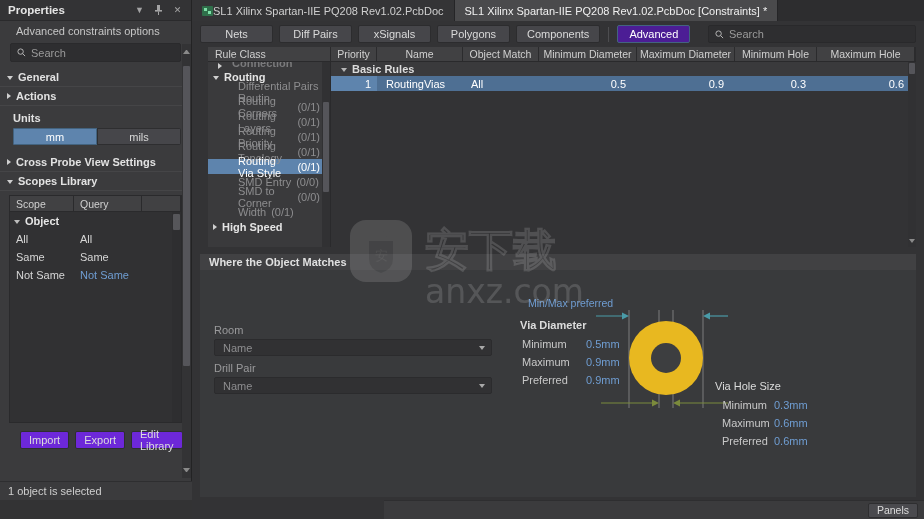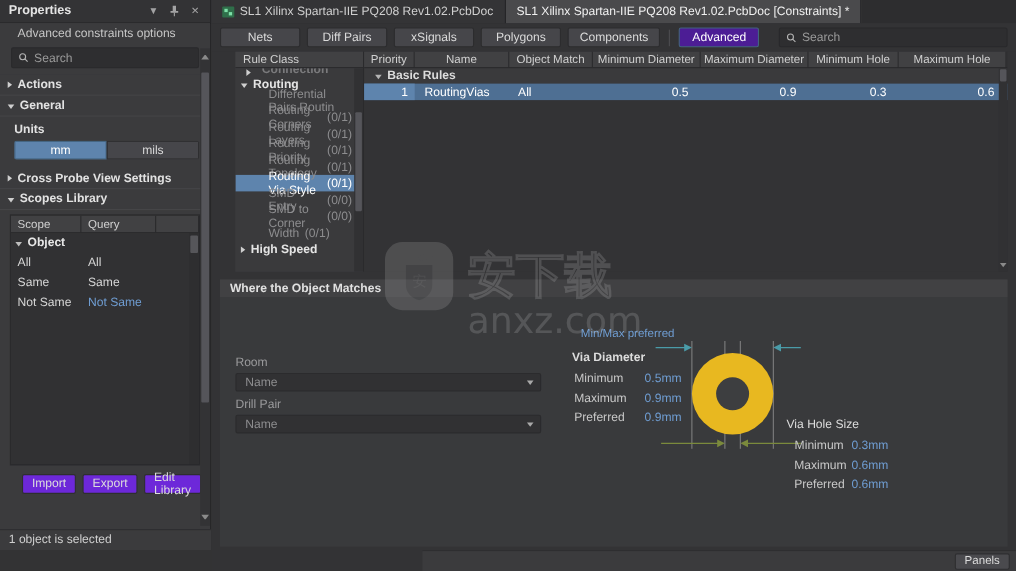--- a/index.html
+++ b/index.html
@@ -117,21 +117,21 @@
     position: absolute; left: 0; bottom: 0; width: 192px; height: 19px;
     background: #3b3b3d; display: flex; align-items: center; padding-left: 8px;
     font-size: 11px; color: #cfcfcf; border-top: 1px solid #2e2e30;
   }
 
   
   #main { position: absolute; left: 192px; top: 0; right: 0; bottom: 0; background: #333335; }
 
   .doc-tabs { height: 21px; display: flex; align-items: stretch; background: #2d2d2f; }
   .doc-tab {
-    display: flex; align-items: center; gap: 5px;
+    display: flex; align-items: center; 
     padding: 0 10px; font-size: 11px; color: #cfcfcf;
     cursor: pointer; border-right: 1px solid #252527;
   }
   .doc-tab.inactive { background: #343436; }
   .doc-tab.active { background: #4a4a4c; color: #f0f0f0; }
   .tab-ico {
     width: 11px; height: 10px; flex: none; border-radius: 1px;
     background: #2f6f4a; position: relative;
   }
   .tab-ico:before { content: ''; position: absolute; left: 1.5px; top: 2px;
@@ -152,21 +152,21 @@
   .tb-spacer { flex: 1; }
   .tb-search {
     width: 208px; height: 18px; background: #2e2e30; border: 1px solid #29292b;
     border-radius: 2px; display: flex; align-items: center; gap: 5px; padding: 0 6px;
   }
   .tb-search input { flex: 1; background: transparent; border: 0; outline: 0;
     color: #bbb; font-family: inherit; font-size: 11px; }
   .tb-search input::placeholder { color: #9a9a9a; }
 
   
-  .split { position: absolute; left: 14px; top: 47px; right: 0; height: 200px; display: flex; }
+  .split { position: absolute; left: 8px; top: 47px; right: 0; height: 200px; display: flex; }
 
   .tree-col { width: 146px; background: #3a3a3c; border-right: 1px solid #2a2a2c;
     display: flex; flex-direction: column; margin-left: 8px; }
   .tree-head { height: 15px; background: #414143; border-bottom: 1px solid #2a2a2c;
     display: flex; align-items: center; padding-left: 7px; font-size: 10.5px; color: #d0d0d0; }
   .tree-body { flex: 1; position: relative; overflow: hidden; background: #3a3a3c; }
   .tnode { height: 15px; display: flex; align-items: center; font-size: 11px;
     cursor: pointer; padding-right: 10px; }
   .tnode.top { font-weight: bold; color: #e4e4e4; padding-left: 5px; gap: 5px; }
   .tnode.child { padding-left: 30px; color: #8d8d8f; }
@@ -284,27 +284,27 @@
             <circle cx="4" cy="4" r="3" fill="none" stroke="#b5b5b5" stroke-width="1.1"></circle>
             <line x1="6.2" y1="6.2" x2="9" y2="9" stroke="#b5b5b5" stroke-width="1.1"></line>
           </svg>
         <input type="text" placeholder="Search" style="">
       </div>
     </div>
 
     <div class="props-scroll">
 
       <div class="section-row">
+        <span class="tri open"></span>
+        <span>General</span>
+      </div>
+
+      <div class="section-row">
         <span class="tri closed"></span>
         <span>Actions</span>
-      </div>
-
-      <div class="section-row">
-        <span class="tri open"></span>
-        <span>General</span>
       </div>
 
       <div class="units-block">
         <div class="units-label">Units</div>
         <div class="seg-group">
           <div class="seg active">mm</div>
           <div class="seg">mils</div>
         </div>
       </div>
 

